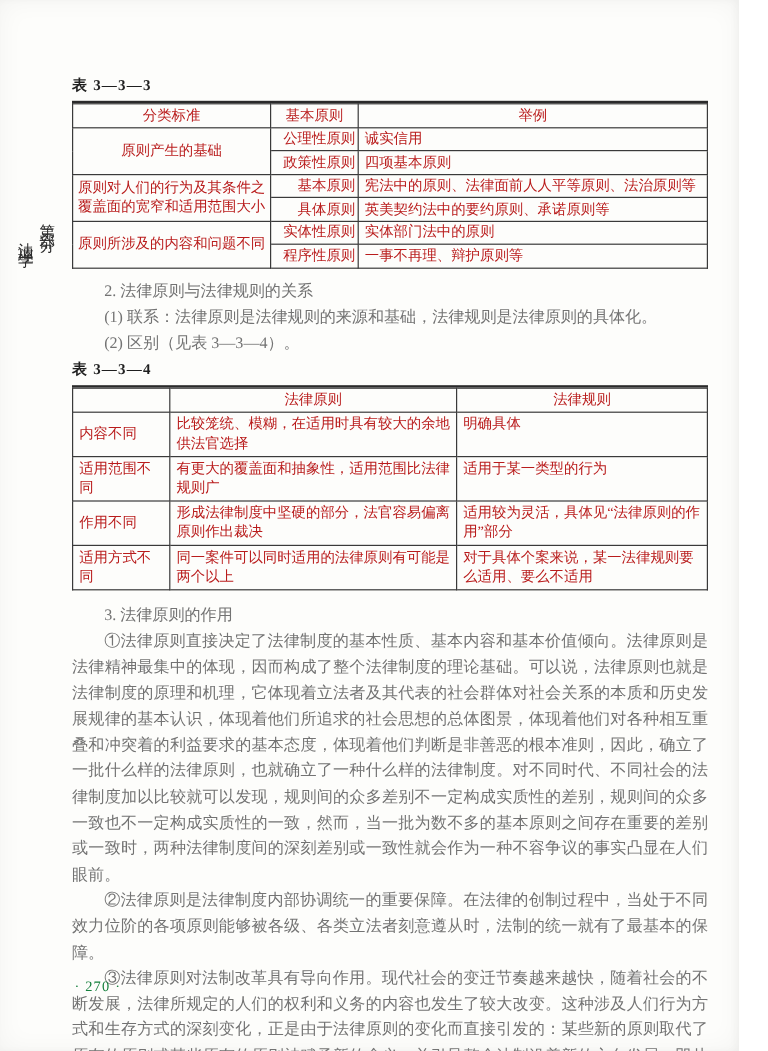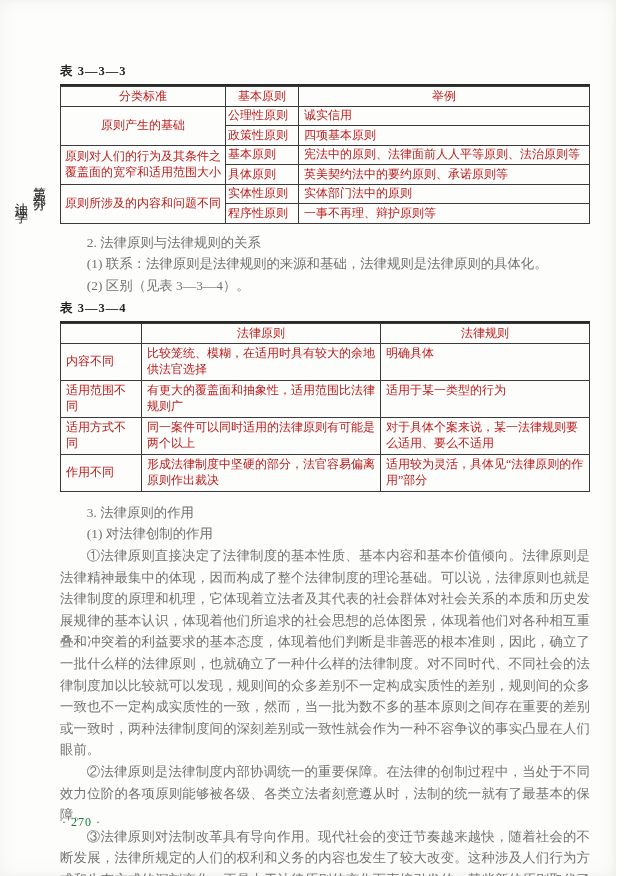--- a/index.html
+++ b/index.html
@@ -30,21 +30,21 @@
   table {
     width:100%; border-collapse:collapse; table-layout:fixed;
     font-size:12px; line-height:15.5px; color:#b91c1c;
   }
   table { border:1px solid #2a2a2a; }
   .tbl-wrap { border-top:2px solid #2a2a2a; }
   td,th { border:1px solid #3a3a3a; padding:1.5px 5px; font-weight:normal; vertical-align:middle; }
   th { text-align:center; height:19px; }
 
   .t1 .crit    { text-align:center; padding:1.5px 3px; }
-  .t1 .result  { text-align:left; padding:1.5px 2px; }
+  .t1 .result  { text-align:right; padding:1.5px 2px; }
   .t1 .example { text-align:left; }
 
   .t2 .aspect    { text-align:left; vertical-align:middle; }
   .t2 .principle { text-align:left; vertical-align:top; }
   .t2 .rule      { text-align:left; vertical-align:top; }
   .t2 td { padding:2.5px 5px; }
 
   .body-text { font-size:13.4px; line-height:21.6px; text-align:justify; color:#737373; }
   .indent { text-indent:2em; }
   .mt8  { margin-top:8px; }
@@ -143,36 +143,35 @@
               <td class="aspect">内容不同</td>
               <td class="principle">比较笼统、模糊，在适用时具有较大的余地供法官选择</td>
               <td class="rule">明确具体</td>
             </tr>
             <tr>
               <td class="aspect">适用范围不同</td>
               <td class="principle">有更大的覆盖面和抽象性，适用范围比法律规则广</td>
               <td class="rule">适用于某一类型的行为</td>
             </tr>
             <tr>
+              <td class="aspect">作用不同</td>
+              <td class="principle">形成法律制度中坚硬的部分，法官容易偏离原则作出裁决</td>
+              <td class="rule">适用较为灵活，具体见“法律原则的作用”部分</td>
+            </tr>
+            <tr>
               <td class="aspect">适用方式不同</td>
               <td class="principle">同一案件可以同时适用的法律原则有可能是两个以上</td>
               <td class="rule">对于具体个案来说，某一法律规则要么适用、要么不适用</td>
-            </tr>
-            <tr>
-              <td class="aspect">作用不同</td>
-              <td class="principle">形成法律制度中坚硬的部分，法官容易偏离原则作出裁决</td>
-              <td class="rule">适用较为灵活，具体见“法律原则的作用”部分</td>
             </tr>
           </tbody>
       </table>
     </div>
 
     <div class="body-text mt10">
       <div class="indent">3. 法律原则的作用</div>
-      <div class="indent">(1) 对法律创制的作用</div>
       <p class="indent">①法律原则直接决定了法律制度的基本性质、基本内容和基本价值倾向。法律原则是法律精神最集中的体现，因而构成了整个法律制度的理论基础。可以说，法律原则也就是法律制度的原理和机理，它体现着立法者及其代表的社会群体对社会关系的本质和历史发展规律的基本认识，体现着他们所追求的社会思想的总体图景，体现着他们对各种相互重叠和冲突着的利益要求的基本态度，体现着他们判断是非善恶的根本准则，因此，确立了一批什么样的法律原则，也就确立了一种什么样的法律制度。对不同时代、不同社会的法律制度加以比较就可以发现，规则间的众多差别不一定构成实质性的差别，规则间的众多一致也不一定构成实质性的一致，然而，当一批为数不多的基本原则之间存在重要的差别或一致时，两种法律制度间的深刻差别或一致性就会作为一种不容争议的事实凸显在人们眼前。</p>
       <p class="indent">②法律原则是法律制度内部协调统一的重要保障。在法律的创制过程中，当处于不同效力位阶的各项原则能够被各级、各类立法者刻意遵从时，法制的统一就有了最基本的保障。</p>
       <p class="indent">③法律原则对法制改革具有导向作用。现代社会的变迁节奏越来越快，随着社会的不断发展，法律所规定的人们的权利和义务的内容也发生了较大改变。这种涉及人们行为方式和生存方式的深刻变化，正是由于法律原则的变化而直接引发的：某些新的原则取代了原有的原则或某些原有的原则被赋予新的含义，并引导整个法制沿着新的方向发展，即从计划走向市场，从人治走向法治，从封闭走向开放，最终把我国建设成为社会主义法治国家。</p>
     </div>
 
   </div>
 
   <div class="footer">· 270 ·</div>
 
 </div>

